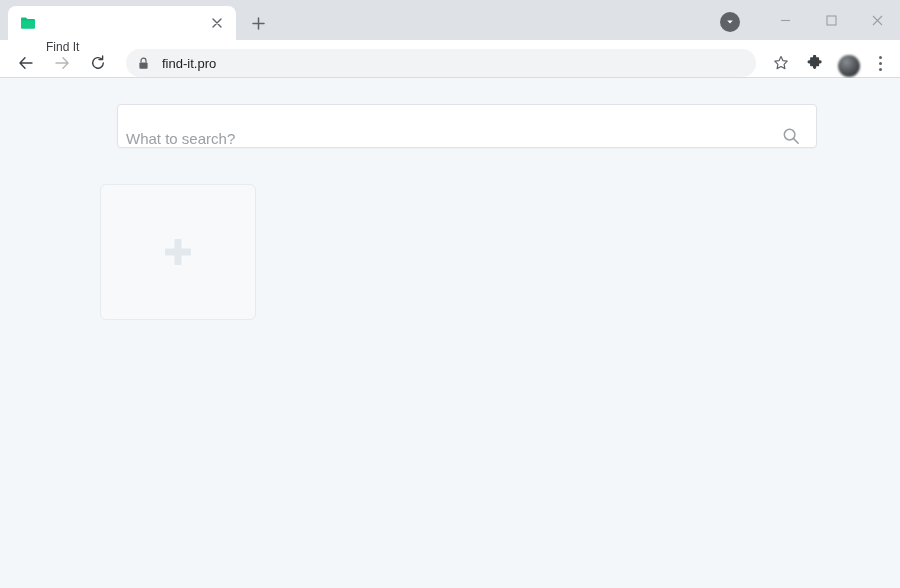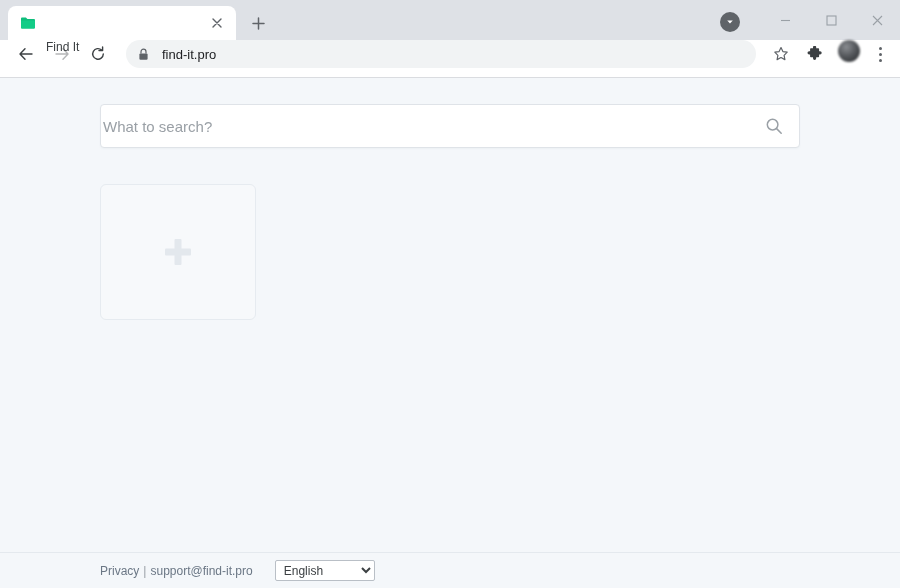--- a/index.html
+++ b/index.html
@@ -122,21 +122,21 @@
     justify-content: center;
     color: #5f6368;
   }
 
   
   .toolbar {
     height: 38px;
     flex: 0 0 38px;
     background: #ffffff;
     display: flex;
-    align-items: flex-start;
+    align-items: flex-end;
     padding: 0 8px;
     border-bottom: 1px solid #dadce0;
   }
 
   .nav-btn {
     width: 28px;
     height: 28px;
     margin: 0 4px;
     display: flex;
     align-items: center;
@@ -223,23 +223,24 @@
     padding: 26px 0 0 100px;
   }
 
   .search-box {
     width: 700px;
     height: 44px;
     background: #ffffff;
     border: 1px solid #dfe3e8;
     border-radius: 4px;
     display: flex;
-    align-items: center;
-    padding: 0 14px 0 2px;
+    align-items: flex-end;
+    padding: 0 14px 0 8px;
     box-shadow: 0 1px 2px rgba(60, 70, 90, 0.04);
+    margin-left: 17px;
   }
 
   .search-input {
     flex: 1 1 auto;
     border: none;
     outline: none;
     background: transparent;
     font-family: "Liberation Sans", sans-serif;
     font-size: 15px;
     color: #3c4043;
@@ -461,24 +462,16 @@
       </div>
 
       <div class="tiles">
         <div class="tile-add">
           <span class="tile-plus"></span>
         </div>
       </div>
 
     </div>
 
-    <div class="footer">
-      <span class="footer-links">
-        <a class="footer-link" href="#">Privacy</a><span class="footer-sep">|</span><a class="footer-link" href="#">support@find-it.pro</a>
-      </span>
-      <select class="lang-select">
-        <option>English</option>
-      </select>
-    </div>
 
   </div>
 
 </div>
 
 </body></html>

